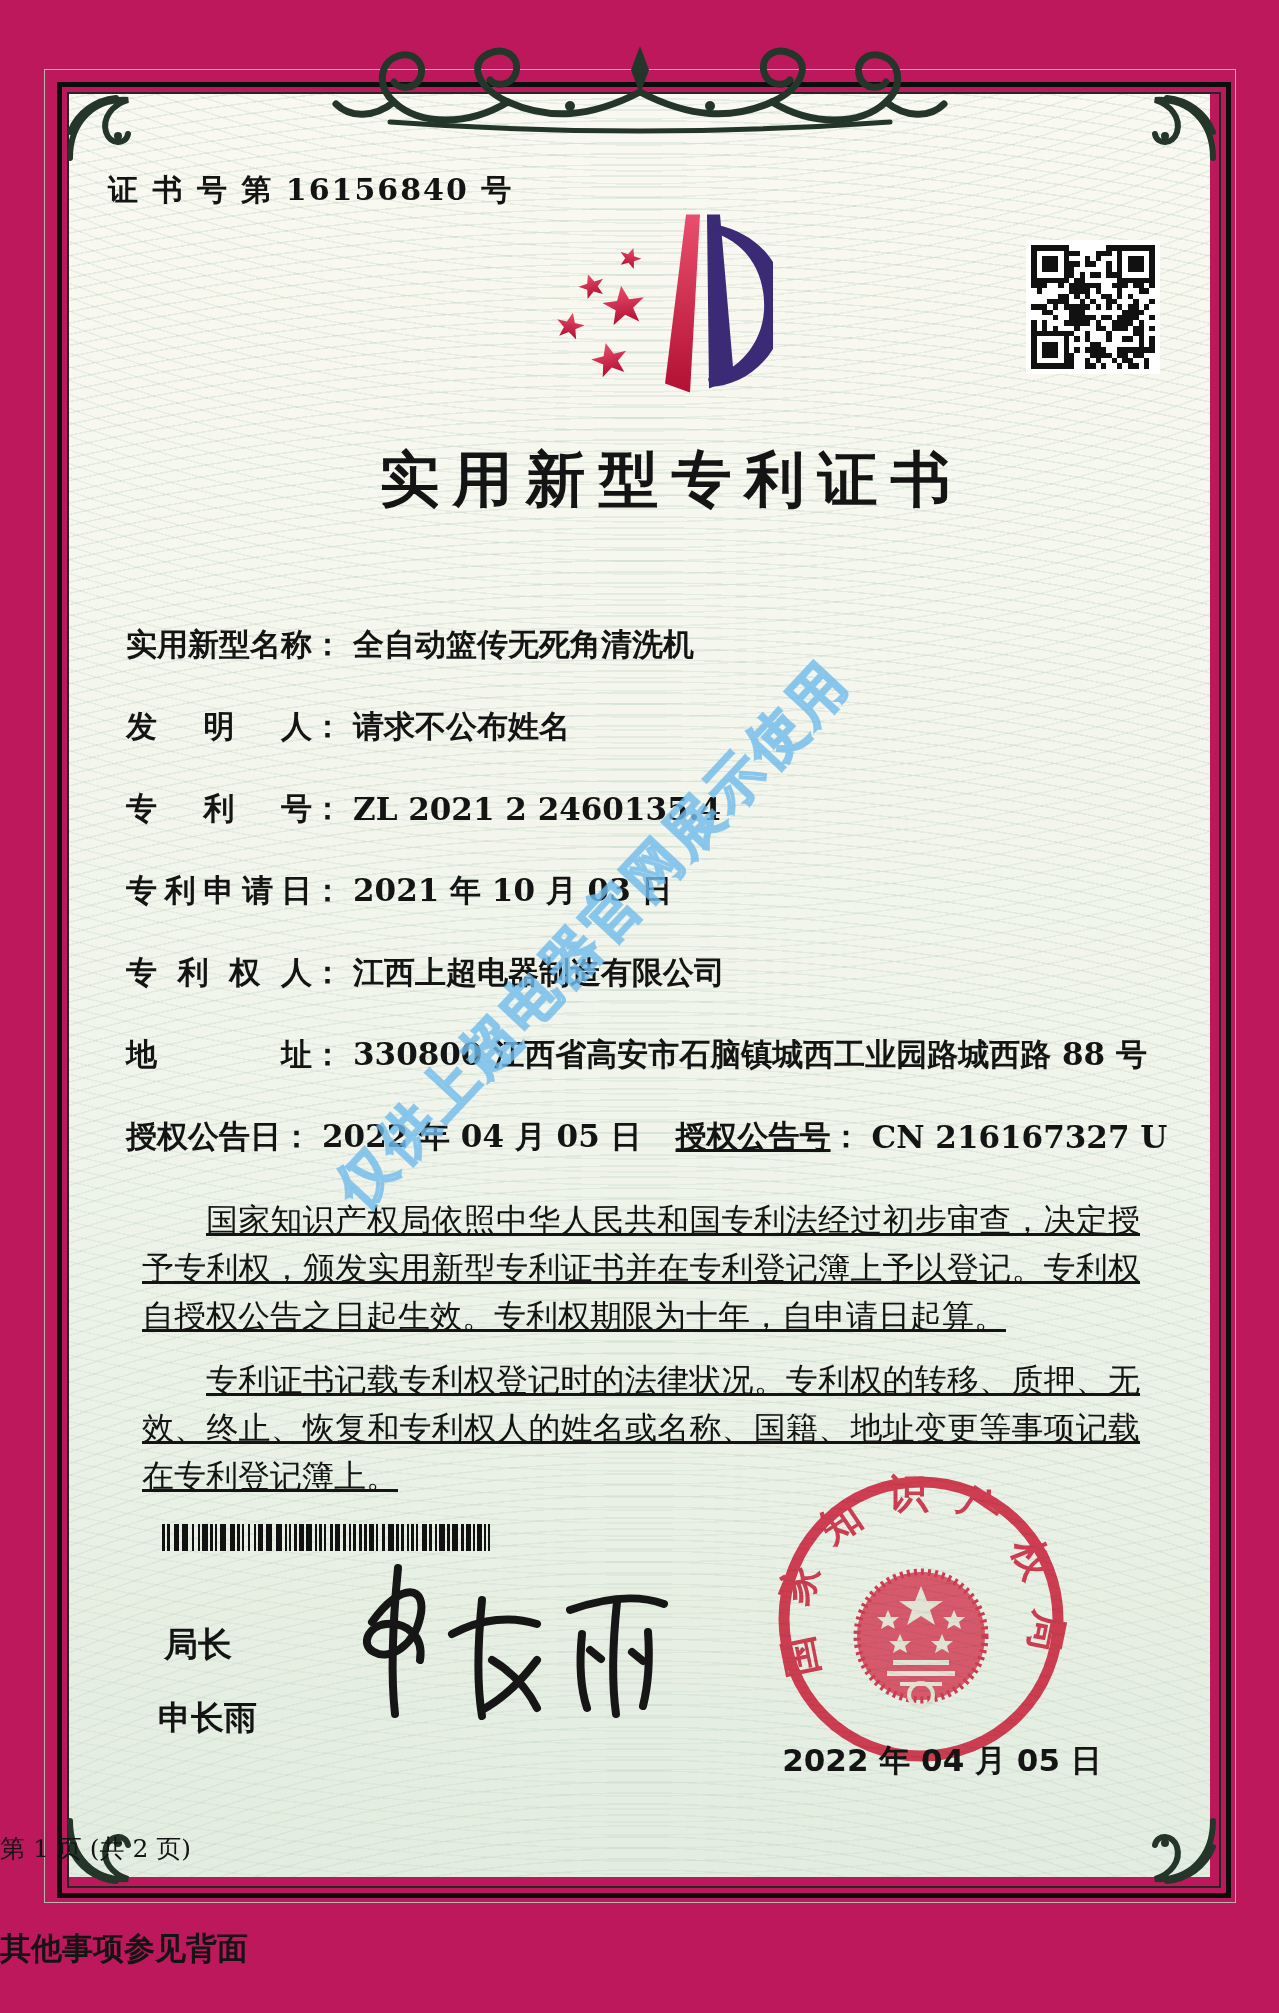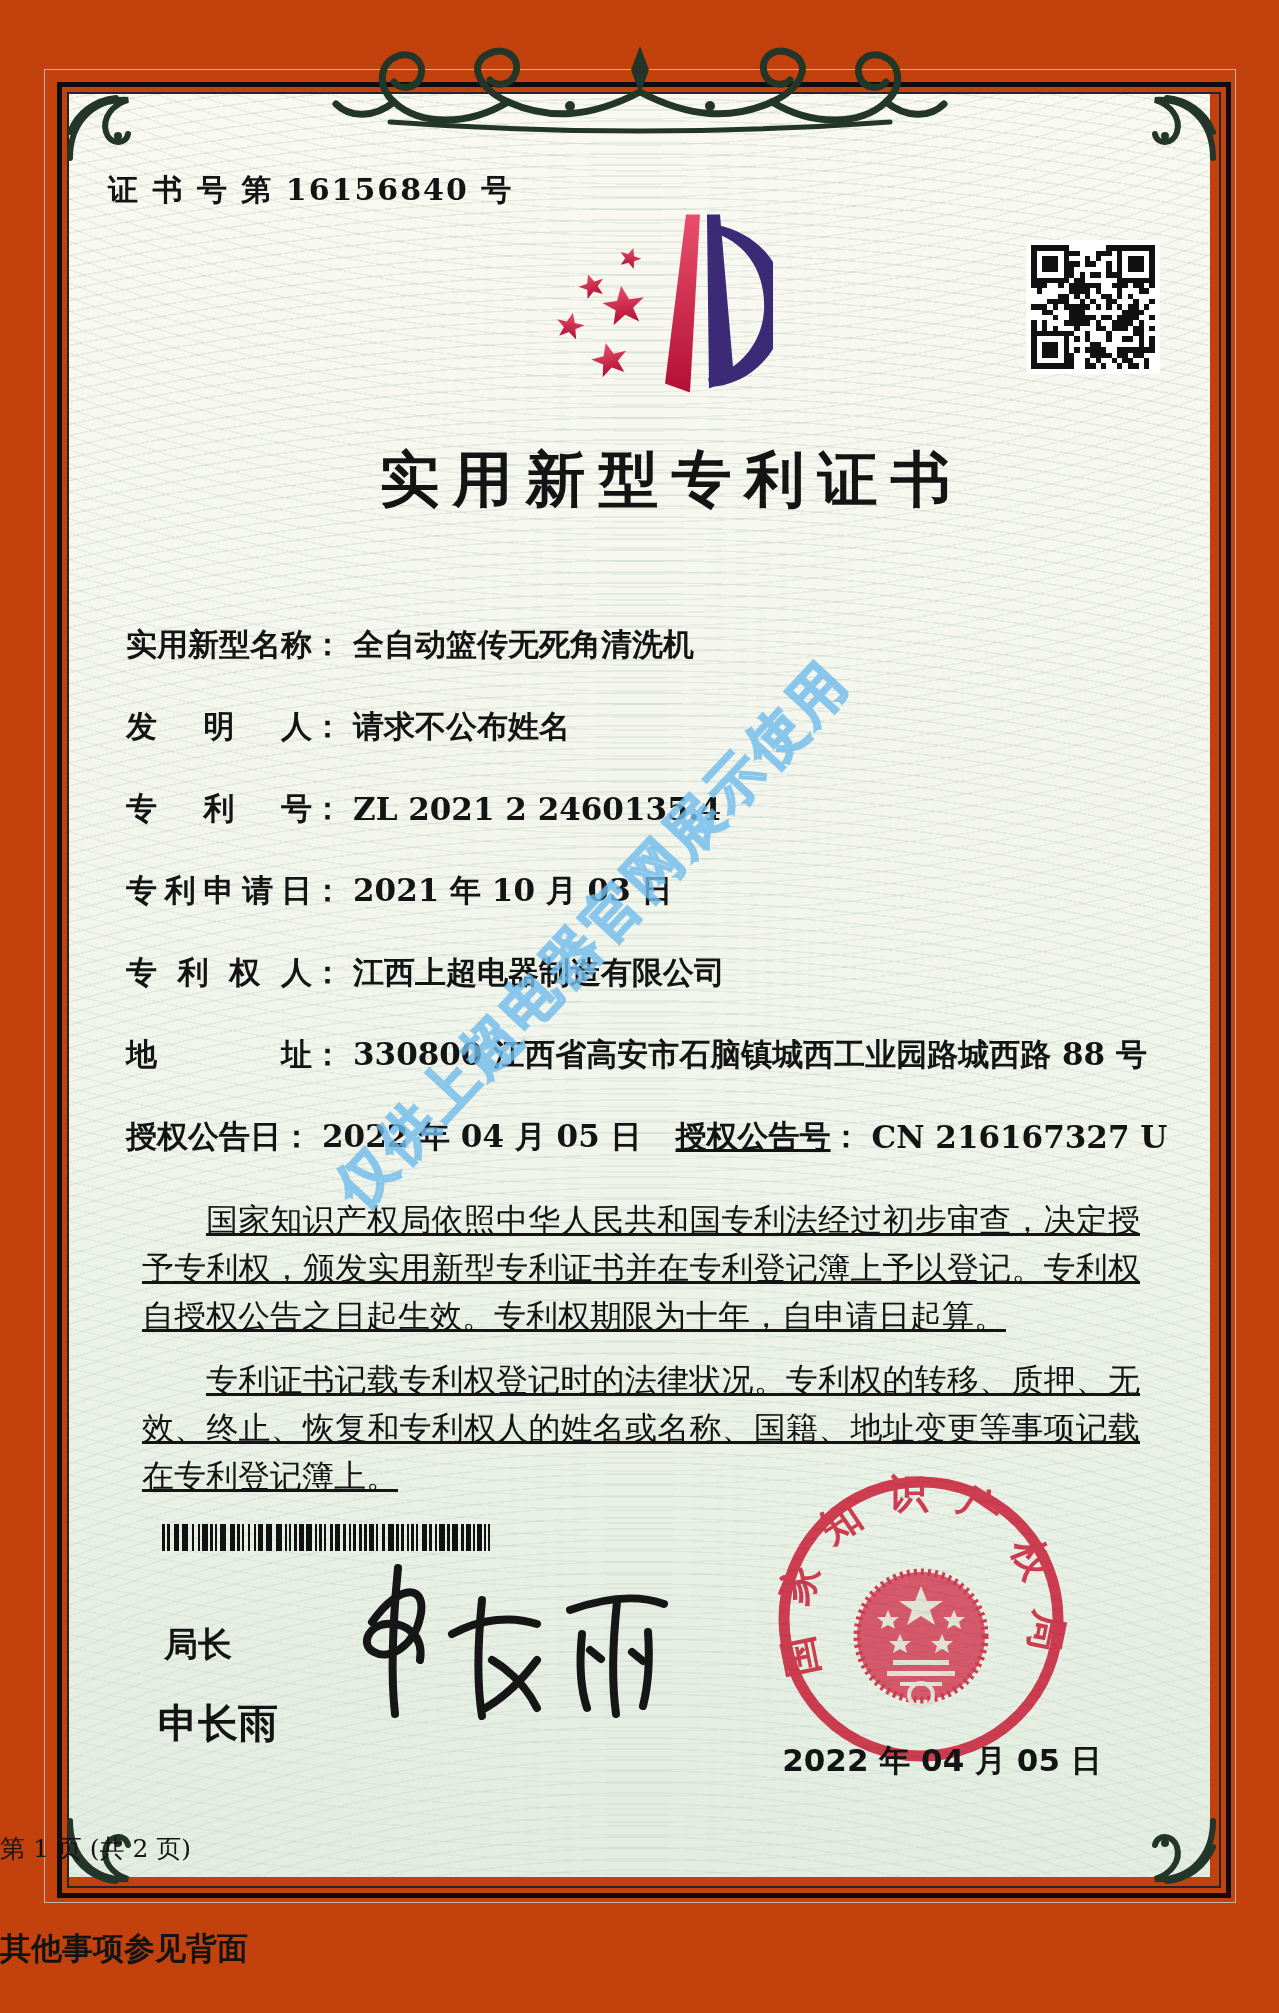--- a/index.html
+++ b/index.html
@@ -1,16 +1,16 @@
 <!DOCTYPE html>
 <html><head>
 <meta charset="utf-8">
 <style>
   html,body{margin:0;padding:0;background:#e9e7e0;}
-  #page{position:relative;width:1279px;height:2013px;margin:0 auto;background:#c2410c;overflow:hidden;
+  #page{position:relative;width:1279px;height:2013px;margin:0 auto;background:#be185d;overflow:hidden;
         font-family:"DejaVu Sans",sans-serif;color:#141414;}
 
   
   .cert-bg{position:absolute;left:68px;top:93px;width:1142px;height:1784px;
     background:
       linear-gradient(180deg, rgba(255,255,255,0) 0%, rgba(214,230,216,.25) 55%, rgba(203,224,207,.5) 100%),
       repeating-radial-gradient(circle at 50% 165%, rgba(120,165,140,.16) 0 1.5px, transparent 1.5px 11px),
       repeating-radial-gradient(circle at 50% -70%, rgba(120,165,140,.13) 0 1.5px, transparent 1.5px 13px),
       #faf9f1;}
   .frame{position:absolute;left:57px;top:82px;width:1164px;height:1806px;border:5px solid #0d0d0d;}
@@ -49,21 +49,21 @@
 
   
   #watermark{position:absolute;left:348px;top:1160px;z-index:6;pointer-events:none;
     font-size:56px;font-weight:700;letter-spacing:4px;white-space:nowrap;
     transform:rotate(-47deg);transform-origin:0 50%;
     color:rgba(150,205,240,.28);-webkit-text-stroke:2.2px rgba(110,185,235,.75);}
 
   
   #barcode{position:absolute;left:162px;top:1524px;z-index:4;}
   #director-title{position:absolute;left:164px;top:1622px;font-size:34px;font-weight:600;z-index:4;}
-  #director-name{position:absolute;left:158px;top:1696px;font-size:40px;font-weight:600;z-index:4;}
+  #director-name{position:absolute;left:158px;top:1696px;font-size:33px;font-weight:600;z-index:4;}
   #signature{position:absolute;left:330px;top:1538px;width:350px;height:210px;z-index:5;}
   #seal{position:absolute;left:770px;top:1468px;width:302px;height:302px;z-index:6;opacity:.94;mix-blend-mode:multiply;}
   #seal-date{position:absolute;left:782px;top:1740px;width:320px;text-align:center;z-index:7;
              font-size:31px;font-weight:700;}
   #page-info{position:absolute;left:0;top:1832px;width:100%;text-align:left;font-size:25px;z-index:4;
              font-family:"DejaVu Serif",serif;}
   #back-note{position:absolute;left:0;top:1928px;width:100%;text-align:left;font-size:31px;font-weight:600;
              font-family:"DejaVu Serif",serif;}
 </style>
 </head>

